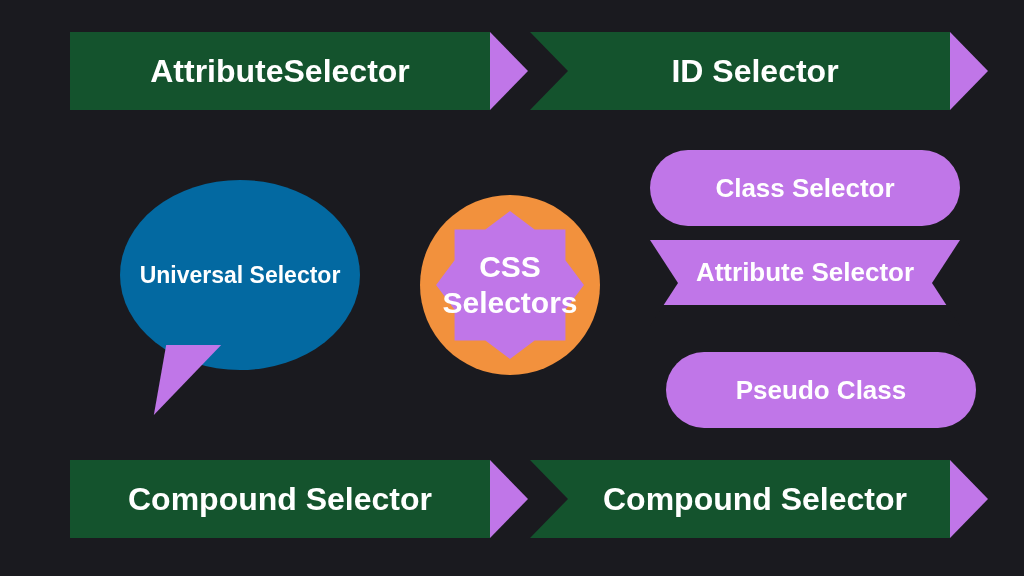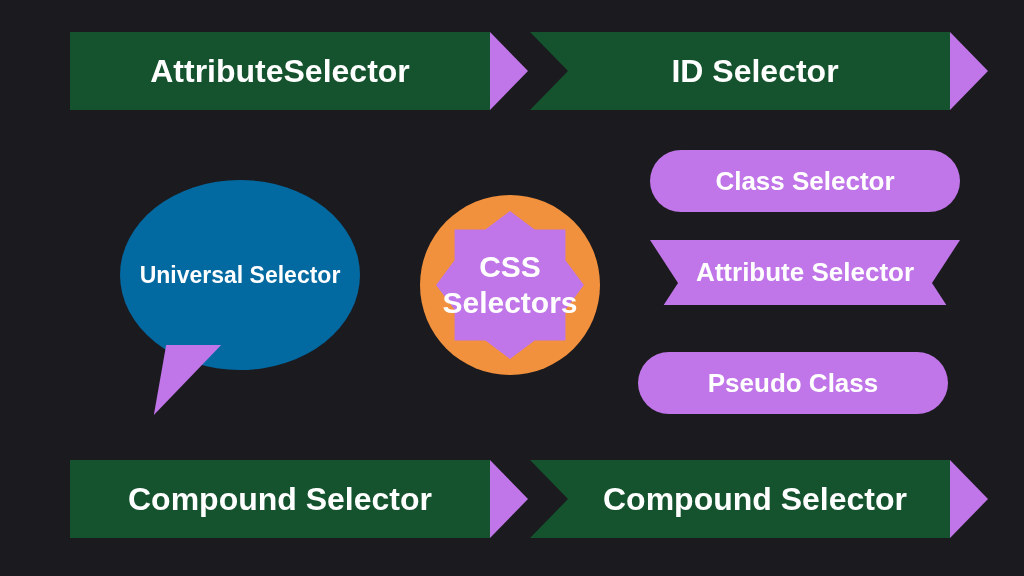--- a/index.html
+++ b/index.html
@@ -92,21 +92,21 @@
     font-weight: 700;
     font-size: 30px;
     line-height: 1.2;
     text-align: center;
   }
 
   
   .pill {
     background: #c076e8;
     border-radius: 999px;
-    height: 62px;
+    height: 76px;
     padding: 16px 30px;
     font-size: 26px;
     white-space: nowrap;
   }
 
   
   .ribbon {
     background: #c076e8;
     height: 65px;
     font-size: 26px;
@@ -130,21 +130,21 @@
     border-right: 28px solid #1a1a1f;
   }
 
   
   #top-left    { left: 70px;  top: 32px;  width: 420px; }
   #top-right   { left: 530px; top: 32px;  width: 420px; padding-left: 30px; justify-content: center; }
   #bubble      { left: 120px; top: 180px; }
   #badge       { left: 420px; top: 195px; }
   #pill-1      { left: 650px; top: 150px; width: 310px; }
   #ribbon      { left: 650px; top: 240px; width: 310px; }
-  #pill-2      { left: 638px; top: 352px; width: 310px; align-items: center; }
+  #pill-2      { left: 666px; top: 352px; width: 310px; align-items: center; }
   #bot-left    { left: 70px;  top: 460px; width: 420px; }
   #bot-right   { left: 530px; top: 460px; width: 420px; padding-left: 30px; }
 </style>
 </head>
 <body>
 
 <div id="top-left" class="shape arrow">
   <span>AttributeSelector</span>
 </div>
 

